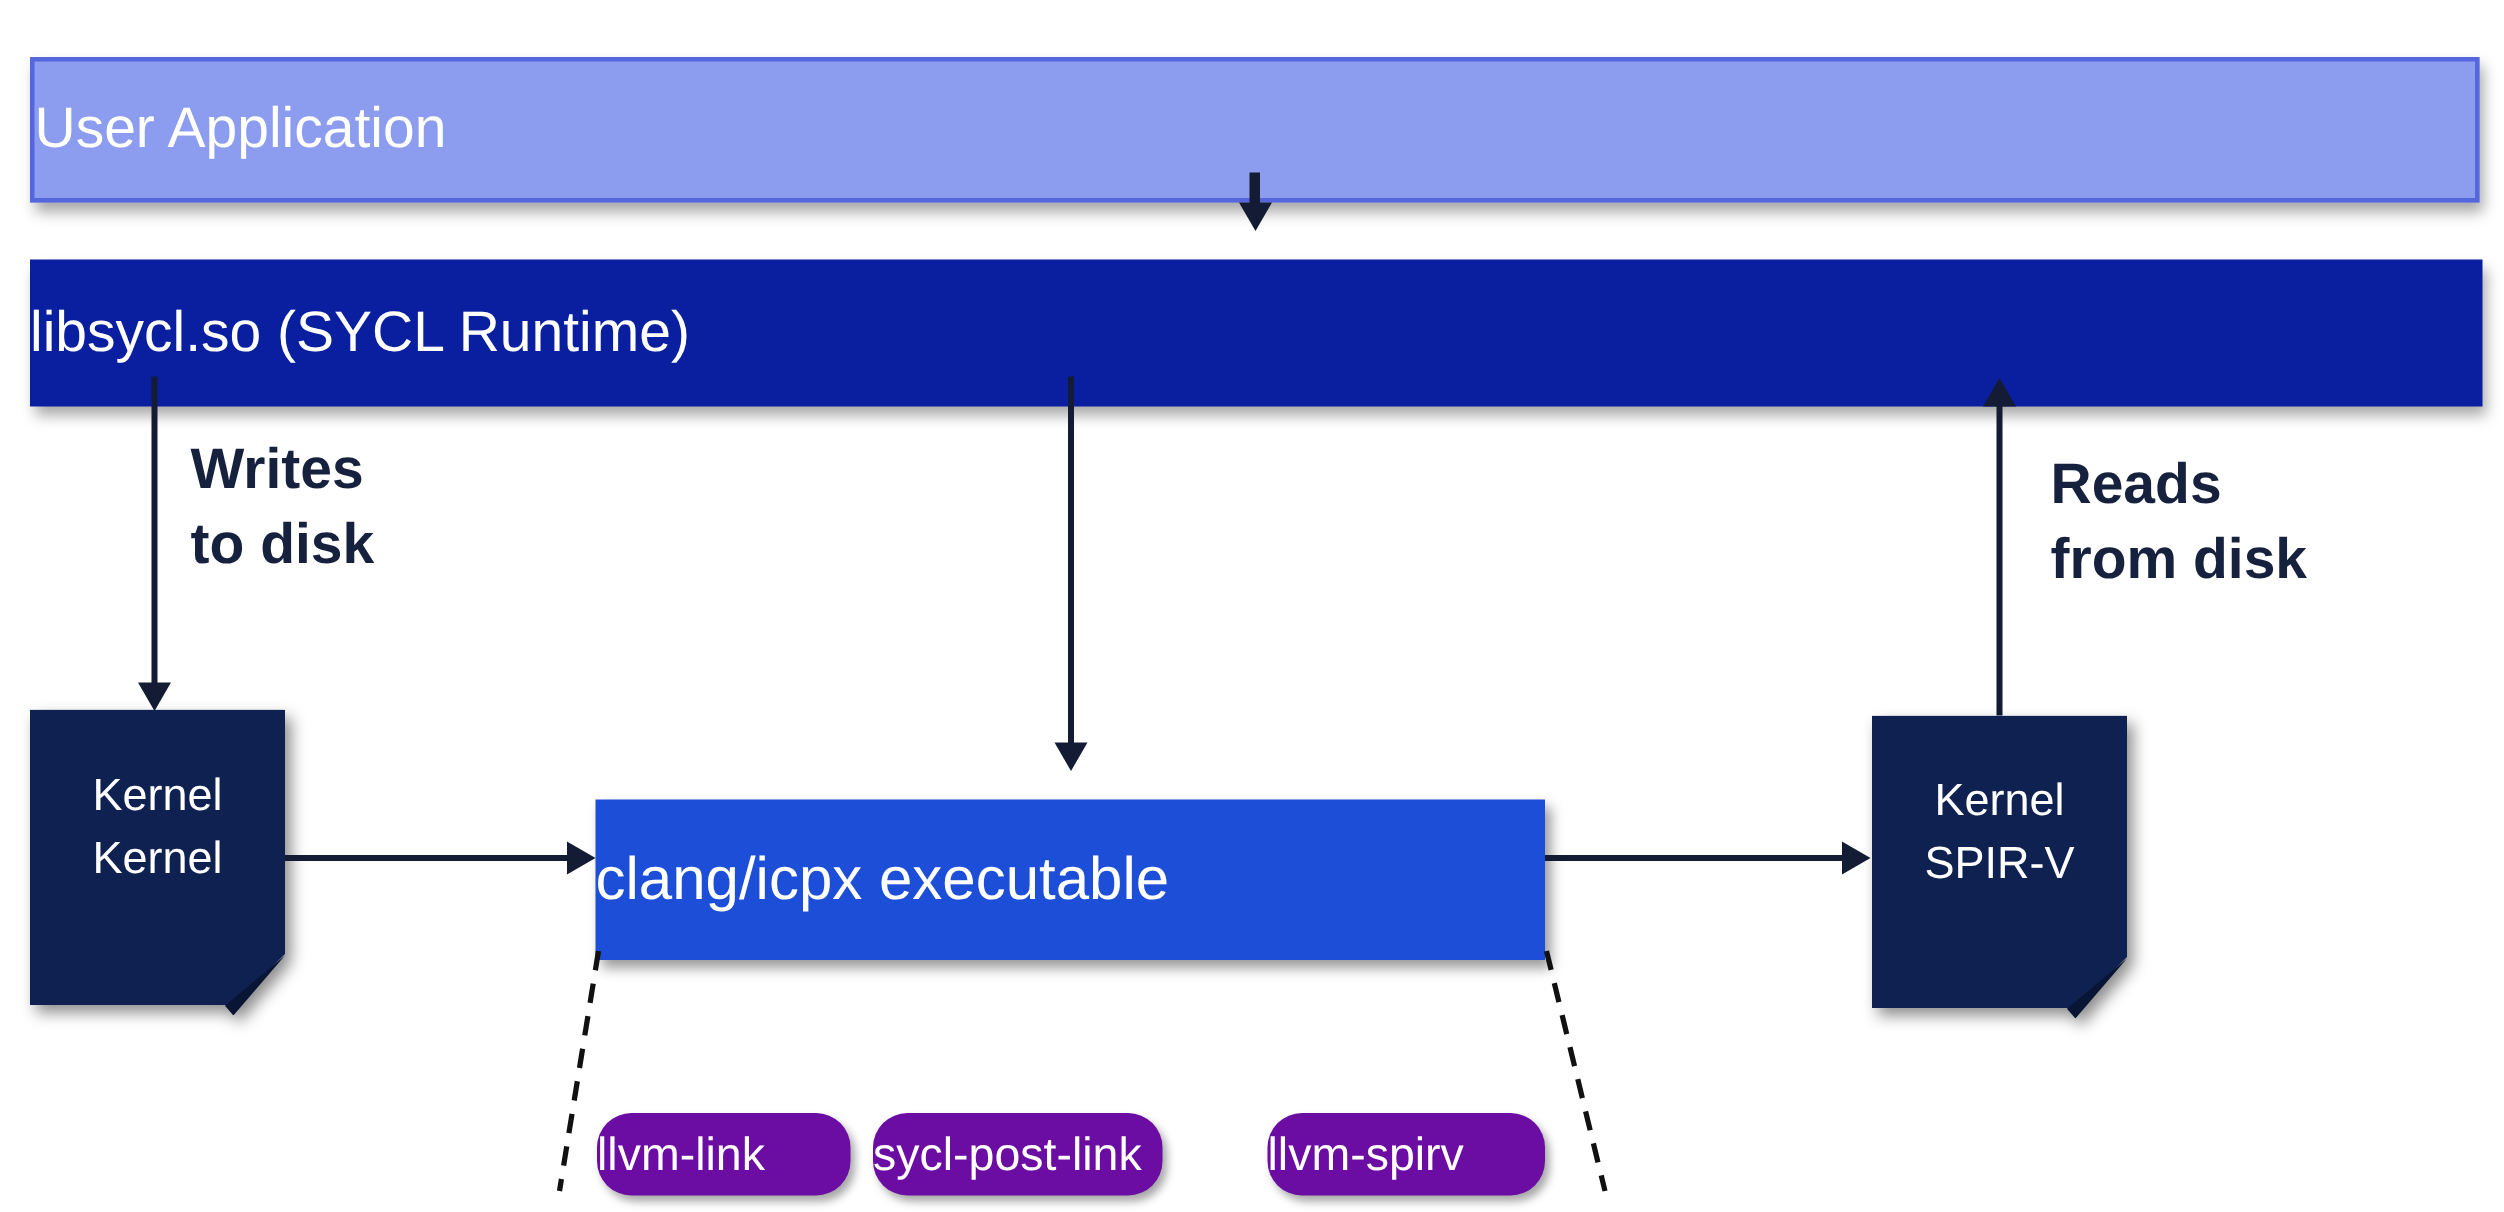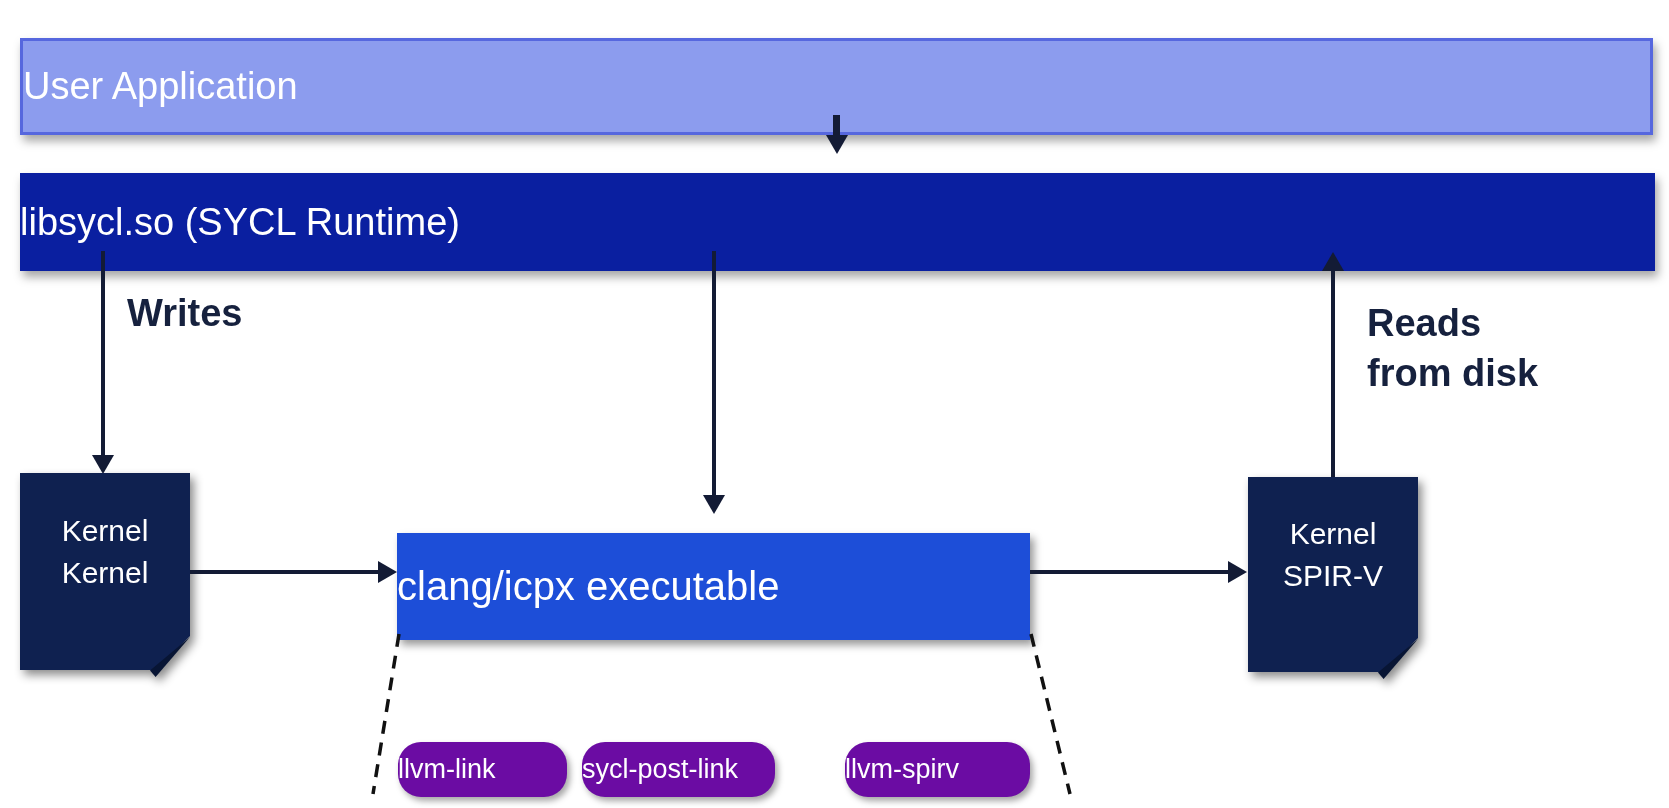--- a/index.html
+++ b/index.html
@@ -11,21 +11,21 @@
        box-sizing:border-box;color:#fff;text-align:center;margin-top:20px;}
   .user-app{left:20px;top:18px;width:1633px;height:97px;
        background:#8C9CEE;border:3px solid #5667DE;font-size:38px;
        box-shadow:3px 6px 9px rgba(0,0,0,0.35);}
   .sycl-bar{left:20px;top:153px;width:1635px;height:98px;
        background:#0A1FA0;font-size:38px;
        box-shadow:3px 6px 9px rgba(0,0,0,0.35);}
   .clang-box{left:397px;top:513px;width:633px;height:107px;
        background:#1d4ed8;font-size:40px;
        box-shadow:4px 5px 8px rgba(0,0,0,0.4);}
-  .tool-box{top:722px;height:55px;background:#6B0CA3;font-size:27px;
+  .tool-box{top:722px;height:55px;background:#6B0CA3;font-size:31px;
        box-shadow:3px 4px 6px rgba(0,0,0,0.35);border-radius:23px;}
   .tool-1{left:398px;width:169px;}
   .tool-2{left:582px;width:193px;}
   .tool-3{left:845px;width:185px;}
 
   
   .doc{position:absolute;filter:drop-shadow(4px 5px 5px rgba(0,0,0,0.45));}
   .doc-body{position:absolute;inset:0;background:#0F2150;
        clip-path:polygon(0 0,100% 0,100% calc(100% - 34px),calc(100% - 34px) 100%,0 100%);}
   .doc-fold{position:absolute;right:0;bottom:-7px;width:40px;height:46px;
@@ -68,20 +68,21 @@
   <div class="head head-down" style="left:826px;top:135px;"></div>
 
   <div class="box sycl-bar">
     <span>libsycl.so (SYCL Runtime)</span>
   </div>
 
   <div class="shaft" style="left:101px;top:251px;width:4px;height:206px;"></div>
   <div class="head head-down" style="left:92px;top:455px;"></div>
   <div class="edge-label lbl-writes">
     <div>Writes</div>
+    <div>to disk</div>
   </div>
 
   <div class="shaft" style="left:712px;top:251px;width:4px;height:246px;"></div>
   <div class="head head-down" style="left:703px;top:495px;"></div>
 
   <div class="head head-up" style="left:1322px;top:252px;"></div>
   <div class="shaft" style="left:1331px;top:269px;width:4px;height:208px;"></div>
   <div class="edge-label lbl-reads">
     <div>Reads</div>
     <div>from disk</div>

